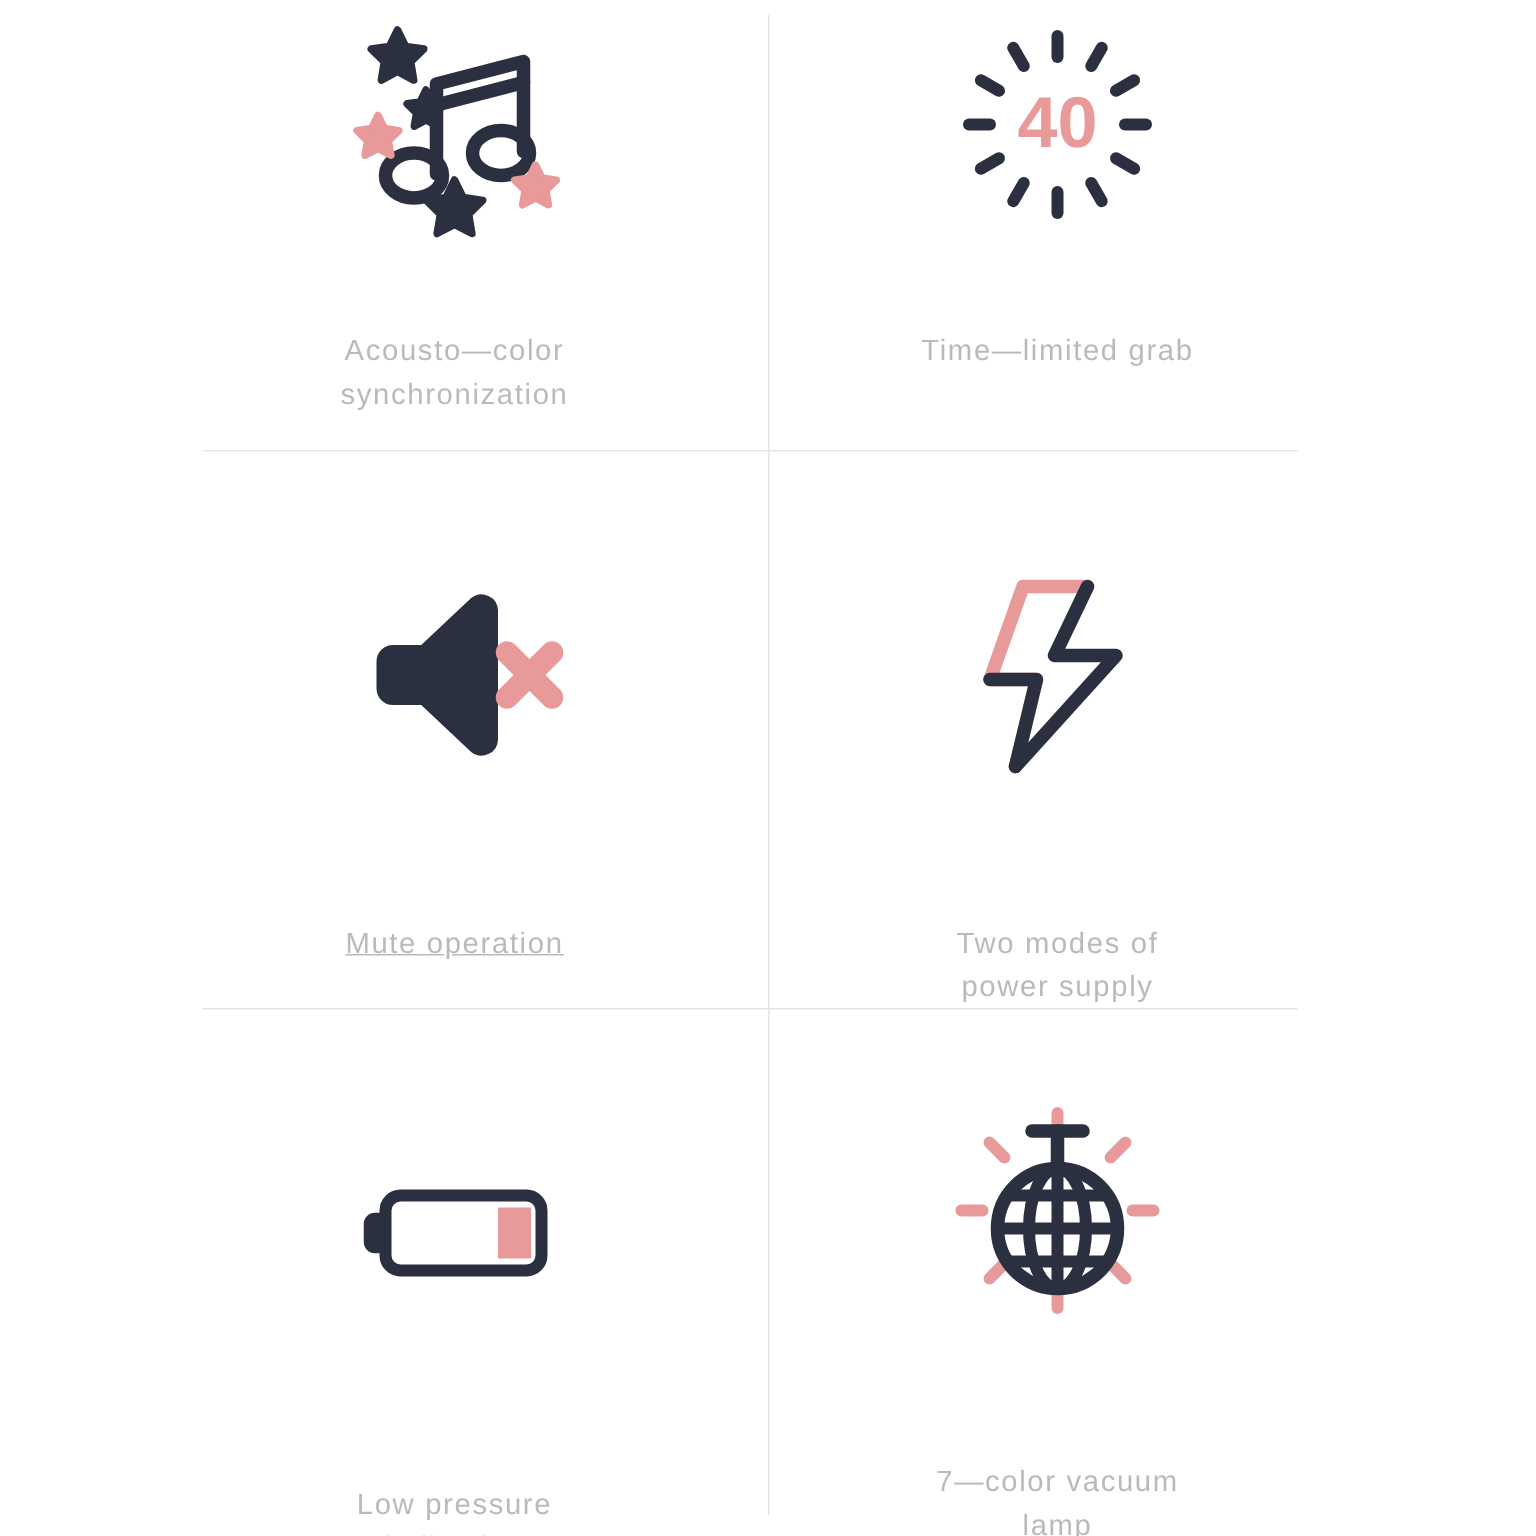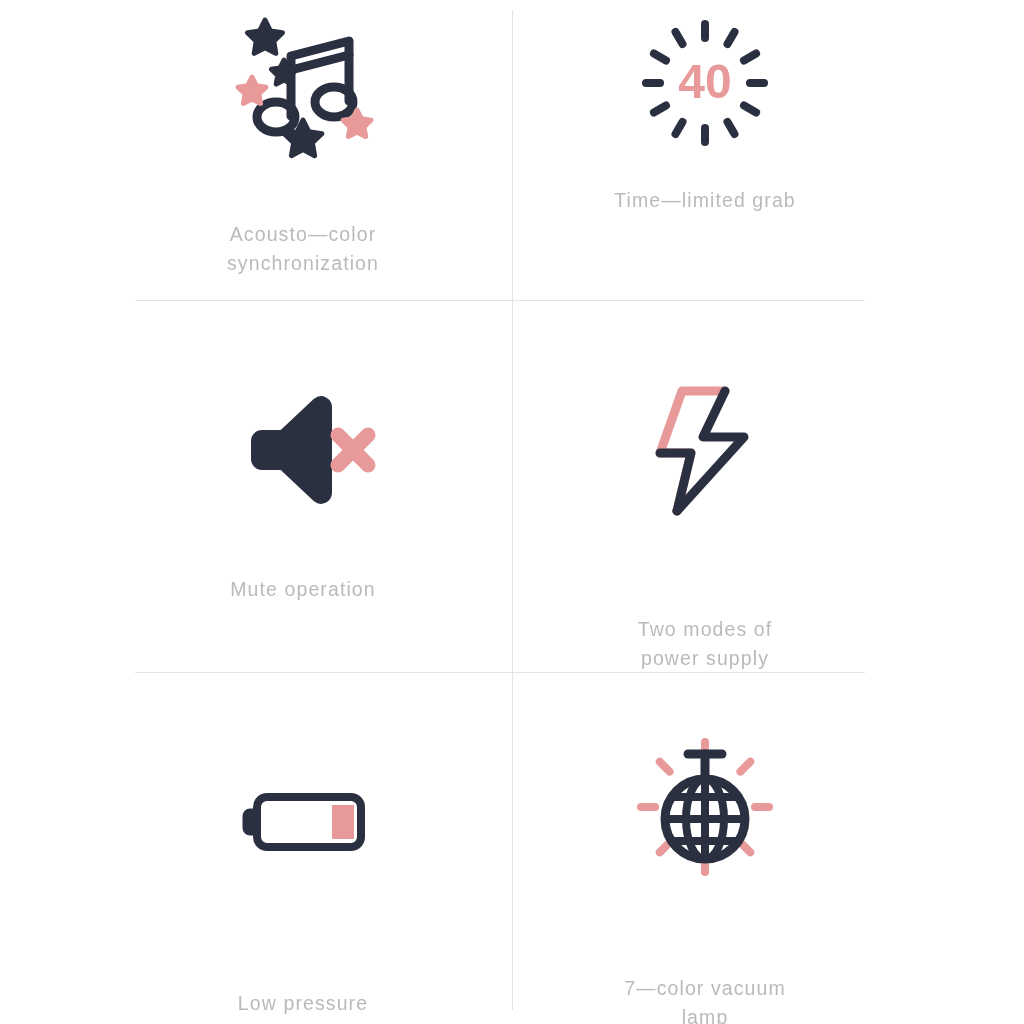--- a/index.html
+++ b/index.html
@@ -71,22 +71,22 @@
   .cell-label {
     font-size: 19.5px;
     line-height: 29px;
     color: #b9babd;
     letter-spacing: 1.1px;
     text-align: center;
     white-space: pre-line;
     font-weight: 400;
   }
   .cell.c0 .cell-label { margin-top: 62px; }
-  .cell.c1 .cell-label { margin-top: 28px; }
-  .cell.c2 .cell-label { margin-top: 50px; }
+  .cell.c1 .cell-label { margin-top: 62px; }
+  .cell.c2 .cell-label { margin-top: 90px; text-decoration: underline; }
   .cell.c3 .cell-label { margin-top: 90px; }
   .cell.c4 .cell-label { margin-top: 92px; }
   .cell.c5 .cell-label { margin-top: 92px; }
 
   svg { display: block; overflow: visible; }
 </style>
 </head>
 <body>
 
 <div id="feature-grid">

